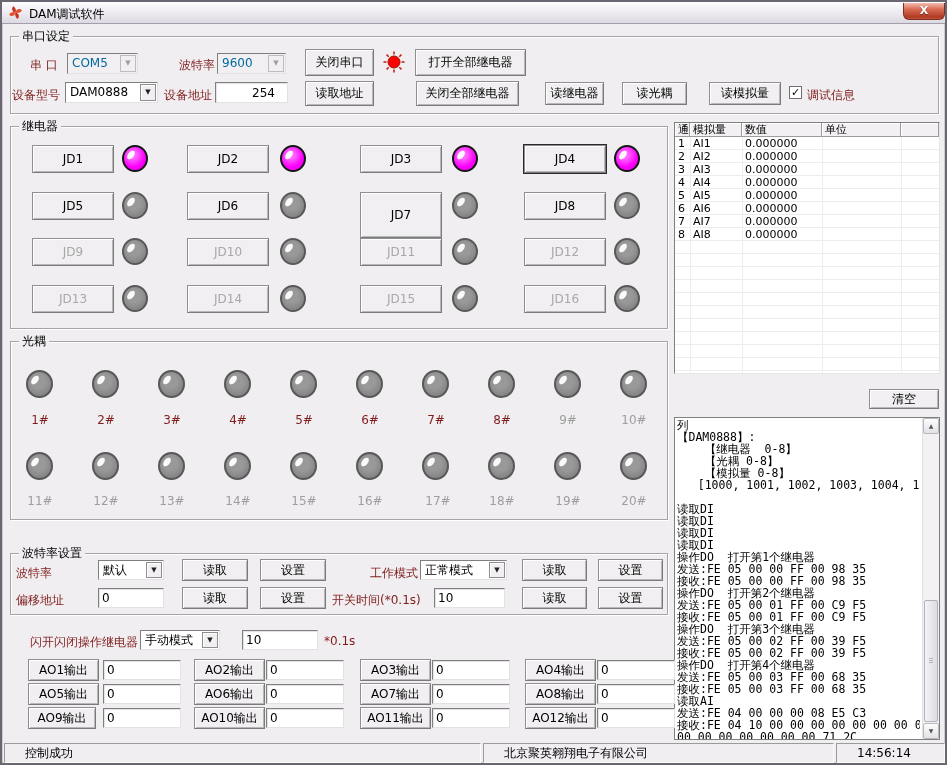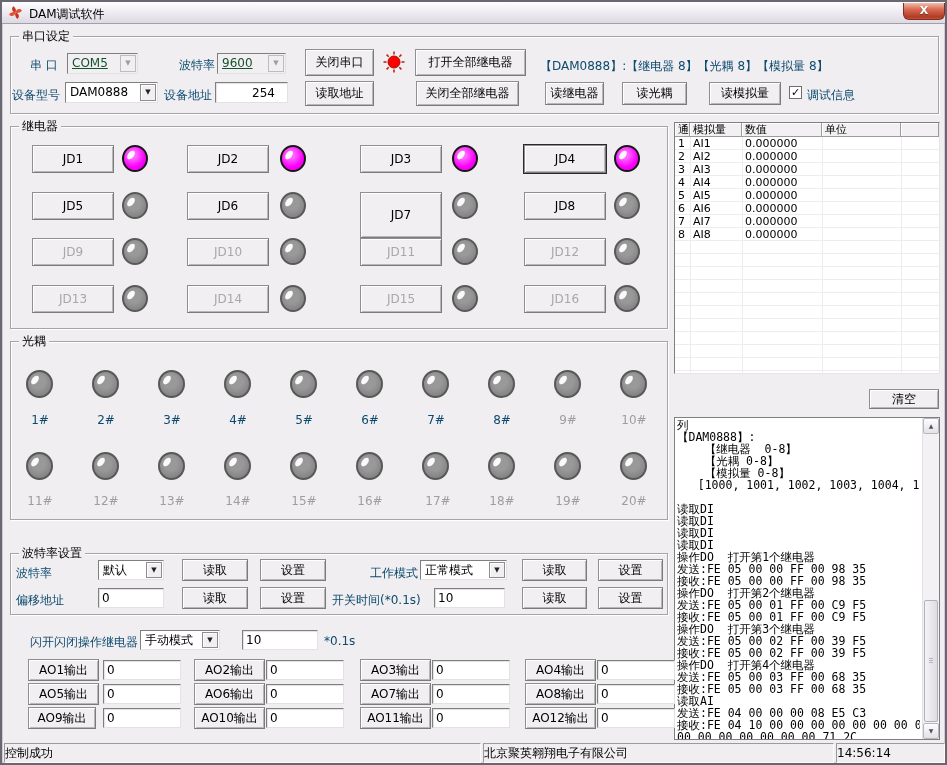--- a/index.html
+++ b/index.html
@@ -20,41 +20,41 @@
                border:1px solid #7f2e1f; border-top:none; border-radius:0 0 6px 6px;
                color:#fff; font-size:11px; font-weight:bold; text-align:center; line-height:15px;
                text-shadow:0 1px 1px rgba(0,0,0,.45); }
 
   
   .groupbox { position:absolute; border:1px solid #a7a3a7;
               box-shadow:1px 1px 0 #ffffff, inset 1px 1px 0 #ffffff; }
   .legend { position:absolute; top:-8px; left:8px; background:#f0eef0; padding:0 3px;
             font-size:12px; line-height:14px; white-space:nowrap; }
 
-  .lbl { position:absolute; font-size:12px; color:#0c4a6e; white-space:nowrap; }
+  .lbl { position:absolute; font-size:12px; color:#7f1d1d; white-space:nowrap; }
   .lbl.dim { color:#9e9e9e; }
 
   .btn { position:absolute; background:#f1eff1; color:#000; font-family:inherit; font-size:12px;
          text-align:center; border:1px solid #7b7b7b; border-top-color:#8f8f8f; border-left-color:#8f8f8f;
          box-shadow:inset 1px 1px 0 #ffffff, inset -1px -1px 0 #b7b7b7; cursor:default; padding:0; }
   .btn.dim { color:#a8a8a8; }
   .btn.focused { box-shadow:inset 1px 1px 0 #ffffff, inset -1px -1px 0 #b7b7b7, 0 0 0 1px #2a2a2a; }
 
   .edit { position:absolute; background:#fff; color:#000; font-family:inherit; font-size:12px;
           border:1px solid #7f7f7f; border-bottom-color:#e2e2e2; border-right-color:#e2e2e2;
           box-shadow:inset 1px 1px 1px rgba(0,0,0,.12); padding:1px 3px; }
 
   .combo { position:absolute; background:#fff; border:1px solid #7f7f7f;
            border-bottom-color:#e2e2e2; border-right-color:#e2e2e2; font-size:12px; }
   .combo-text { position:absolute; left:4px; top:2px; white-space:nowrap; }
   .combo-arrow { position:absolute; right:1px; top:1px; bottom:1px; width:16px; background:#f1eff1;
                  border:1px solid #8d8d8d; box-shadow:inset 1px 1px 0 #fff; color:#222;
                  font-size:7px; line-height:15px; text-align:center; }
   .combo.dim { background:#f1eff1; }
-  .combo.dim .combo-text { color:#14532d;text-decoration:underline; }
+  .combo.dim .combo-text { color:#0369a1; }
   .combo.dim .combo-arrow { color:#9e9e9e; box-shadow:none; border-color:#bdbdbd; }
 
   .led { position:absolute; width:26px; height:27px; border-radius:50%;
          background:radial-gradient(circle at 45% 40%, #999 0 35%, #868686 70%, #7a7a7a);
          border:2px solid #585858; }
   .led::after { content:""; position:absolute; left:4px; top:3px; width:6px; height:10px;
                 border-radius:50%; background:#fff; transform:rotate(38deg); opacity:.95; }
   .led.on { background:radial-gradient(circle at 40% 35%, #ff66ff 0 18%, #fb00fb 60%, #d900d9);
             border-color:#151515; }
   .led.opto { width:27px; height:28px; }
@@ -88,21 +88,21 @@
             border:1px solid #b9b7bd; border-radius:2px; font-size:6px; line-height:14px;
             text-align:center; color:#55525b; }
   .sb-up { top:0; } .sb-down { bottom:0; }
   .sb-thumb { position:absolute; left:1px; right:1px; top:182px; height:122px;
               background:linear-gradient(90deg,#f4f3f6,#dddce2); border:1px solid #b2b0b8; border-radius:2px; }
   .sb-thumb::after { content:""; position:absolute; left:4px; right:4px; top:50%; height:5px; margin-top:-3px;
                      background:repeating-linear-gradient(#b5b3bb 0 1px, transparent 1px 2px); }
 
   
   .sb-panel { position:absolute; top:741px; height:20px; background:#f0eef0; font-size:12px;
-              line-height:18px; padding-left:0; white-space:nowrap; overflow:hidden;
+              line-height:18px; padding-left:20px; white-space:nowrap; overflow:hidden;
               border:1px solid; border-color:#9b9b9b #fcfcfc #fcfcfc #9b9b9b; }
 </style>
 </head>
 <body>
 
 <div class="window">
 
   <div class="titlebar">
     <svg class="title-icon" viewBox="0 0 16 16">
       <g>
@@ -145,21 +145,20 @@
           <line x1="16.3" y1="16.3" x2="18.4" y2="18.4"></line>
         <line x1="3.6" y1="18.4" x2="5.7" y2="16.3"></line>
           <line x1="16.3" y1="5.7" x2="18.4" y2="3.6"></line>
       </g>
       <circle cx="11" cy="11" r="6" fill="#ff0000" stroke="#9e1408" stroke-width="1"></circle>
     </svg>
   </span>
 
   <button class="btn" style="left:413px;top:47px;width:111px;height:27px">打开全部继电器</button>
 
-  <span class="lbl" style="left:538px;top:56px">【DAM0888】:【继电器  8】【光耦 8】【模拟量 8】</span>
 
   <span class="lbl" style="left:10px;top:85px">设备型号</span>
   <div class="combo" style="left:63px;top:80px;width:93px;height:21px">
     <span class="combo-text">DAM0888</span>
     <span class="combo-arrow">▼</span>
   </div>
 
   <span class="lbl" style="left:162px;top:85px">设备地址</span>
   <input class="edit" style="left: 213px; top: 80px; width: 73px; height: 21px; padding-left: 36px;" value="254">
 

